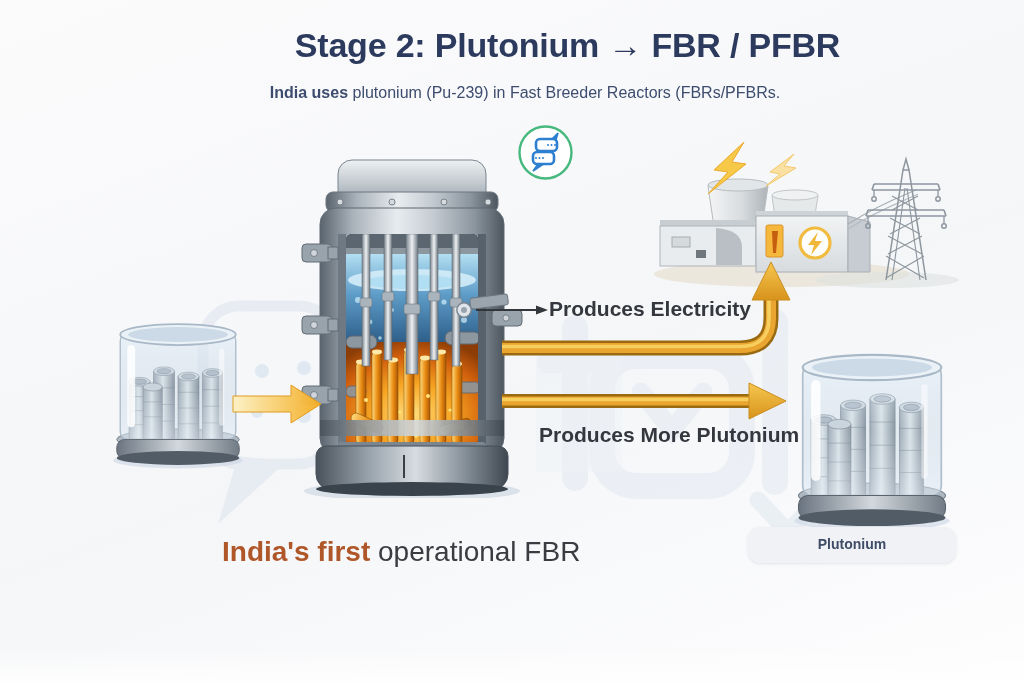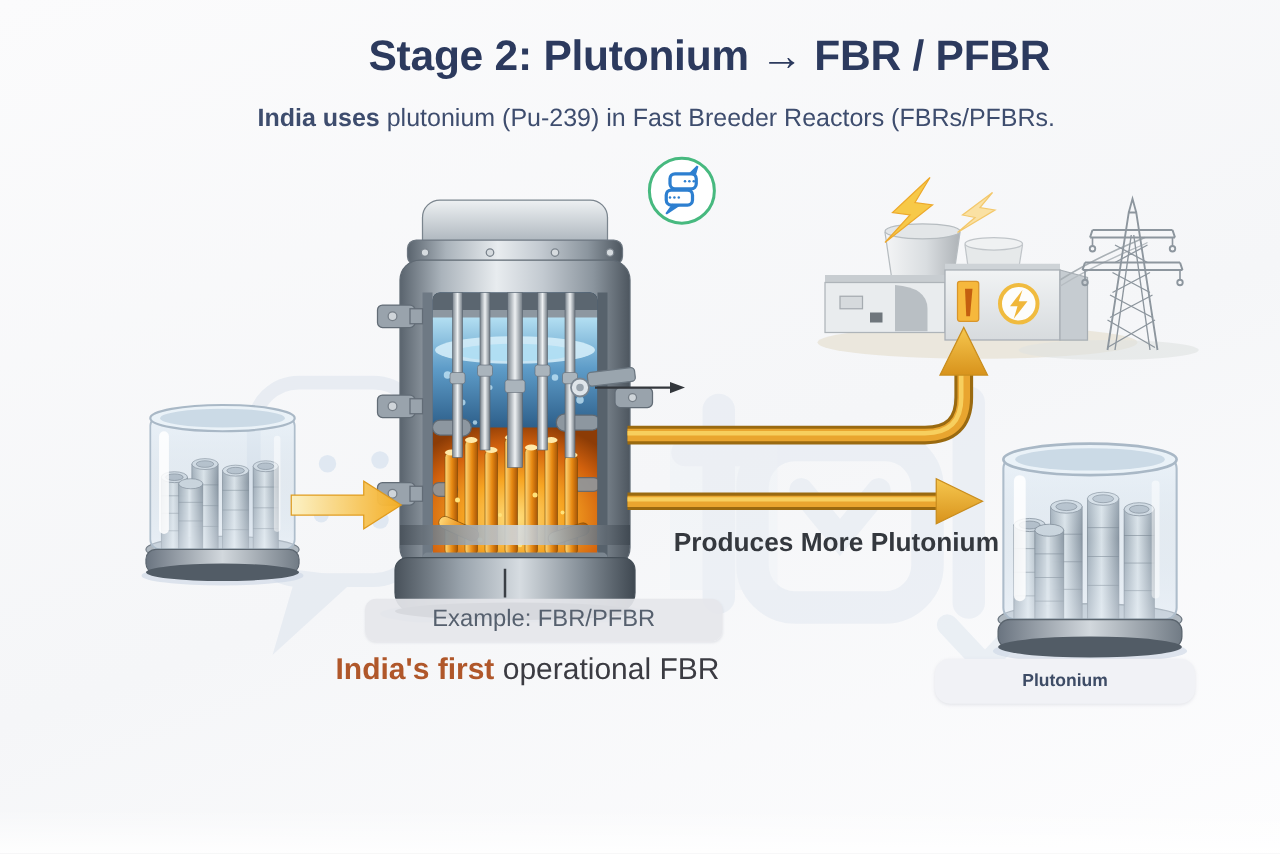--- a/index.html
+++ b/index.html
@@ -4,30 +4,30 @@
 <style>
   html,body{margin:0;padding:0;background:#e9e9e9;}
   .canvas{position:relative;width:1024px;height:683px;overflow:hidden;
     background:linear-gradient(160deg,#fbfbfc 0%,#f5f6f8 55%,#fdfdfe 100%);
     font-family:"Liberation Sans",sans-serif;}
   .abs{position:absolute;}
   .title{left:0;top:26px;width:1024px;box-sizing:border-box;padding-left:111px;
     text-align:center;font-size:34px;font-weight:700;letter-spacing:-.2px;
     color:var(--title,#2C3A5E);}
   .subtitle{left:0;top:84px;width:1024px;box-sizing:border-box;padding-left:26px;
-    text-align:center;font-size:20px;color:var(--subtitle,#3E4D6E);font-weight:400;}
+    text-align:center;font-size:16px;color:var(--subtitle,#3E4D6E);font-weight:400;}
   .subtitle .lead{font-weight:700;}
   .subtitle .rest{font-weight:500;}
   .out-label{font-size:21px;font-weight:600;color:var(--label-text,#34383E);white-space:nowrap;}
   .lbl-electricity{left:549px;top:297px;}
   .lbl-plutonium{left:539px;top:423px;}
   .example-pill{left:292px;top:479px;width:286px;box-sizing:border-box;
     background:rgba(229,230,234,.92);border-radius:9px;padding:6px 10px;
     text-align:center;font-size:19px;font-weight:500;color:#56606e;box-shadow:0 1px 2px rgba(120,130,150,.15);}
-  .caption{left:222px;top:522px;width:400px;text-align:center;font-size:24px;color:#3b3b42;font-weight:500;}
+  .caption{left:222px;top:536px;width:400px;font-size:28px;color:#3b3b42;font-weight:500;}
   .caption .hl{color:var(--caption-highlight,#B0572A);font-weight:700;}
   .pu-card{left:748px;top:527px;width:208px;box-sizing:border-box;background:var(--card-bg,#F1F2F6);
     border-radius:12px;padding:9px 6px 11px;text-align:center;color:#3e4c66;
     box-shadow:0 1px 3px rgba(120,130,150,.18);}
   .pu-card .l1{font-size:14px;font-weight:700;}
   .pu-card .l2{font-size:20px;font-weight:600;margin-top:2px;}
   .z1{z-index:1}.z2{z-index:2}.z3{z-index:3}.z4{z-index:4}.z5{z-index:5}.z6{z-index:6}
   .bottom-fade{left:0;bottom:0;width:1024px;height:36px;z-index:7;pointer-events:none;
     background:linear-gradient(180deg,rgba(255,255,255,0),rgba(255,255,255,.85));}
 </style>
@@ -468,23 +468,23 @@
         <circle cx="22.5" cy="34" r="1"></circle>
         <circle cx="26" cy="34" r="1"></circle>
     </g>
   </svg>
 
   <div class="abs z5 title">Stage 2: Plutonium → FBR / PFBR</div>
   <div class="abs z5 subtitle">
     <span class="lead">India uses</span><span class="rest"> plutonium (Pu-239) in Fast Breeder Reactors (FBRs/PFBRs.</span>
   </div>
 
+  <div class="abs z5 out-label lbl-electricity">Produces Electricity</div>
   <div class="abs z5 out-label lbl-plutonium">Produces More Plutonium</div>
 
-  <div class="abs z5 example-pill">Example: FBR/PFBR</div>
 
   <div class="abs z5 caption">
     <span class="hl">India's first</span><span> operational FBR</span>
   </div>
 
   <div class="abs z5 pu-card">
     <div class="l1">Plutonium</div>
   </div>
 
   <div class="abs bottom-fade"></div>

